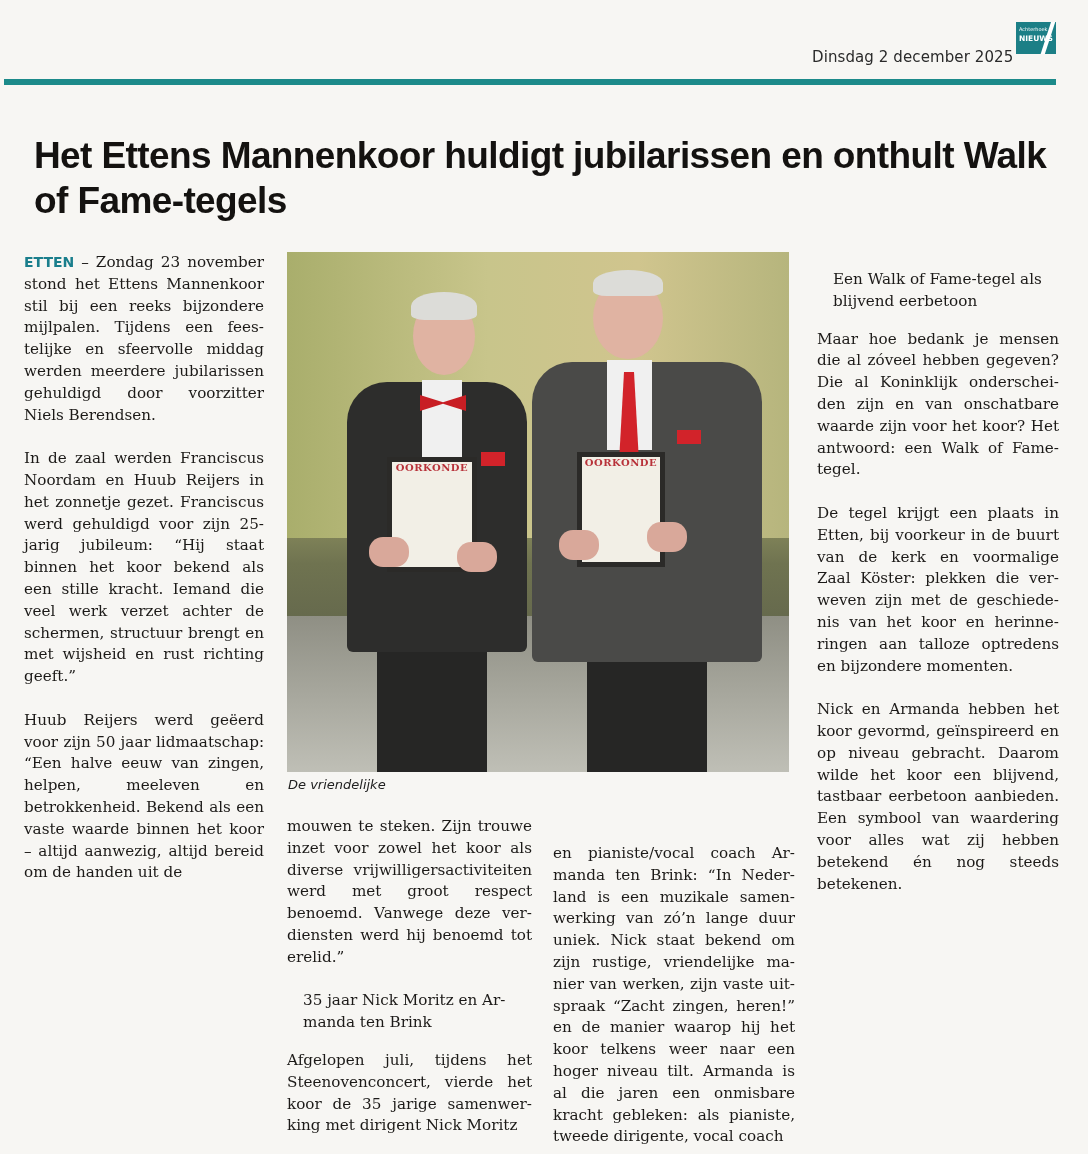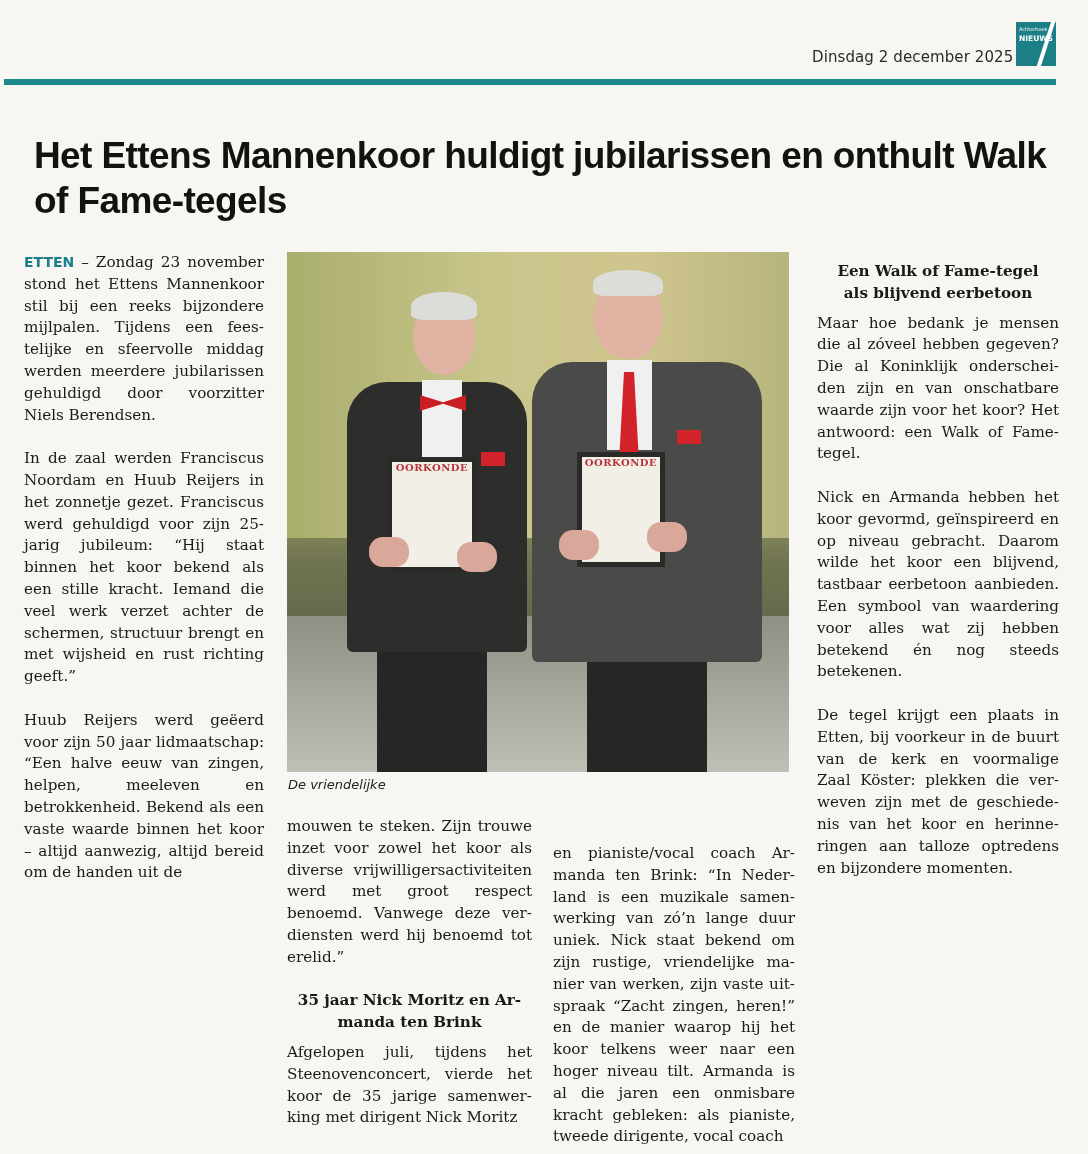--- a/index.html
+++ b/index.html
@@ -9,21 +9,21 @@
     position: relative;
     font-family: "DejaVu Serif", serif;
     color: #1c1a18;
   }
   .masthead-date {
     position: absolute; left: 812px; top: 48px;
     font-family: "DejaVu Sans", sans-serif;
     font-size: 15px; color: #2a2a2a; letter-spacing: 0.1px;
   }
   .logo {
-    position: absolute; left: 1016px; top: 22px; width: 40px; height: 44px;
+    position: absolute; left: 1016px; top: 22px; width: 40px; height: 32px;
     background: #1c7f86; color: #fff; overflow: hidden;
   }
   .logo .small {
     position: absolute; left: 3px; top: 5px;
     font-family: "DejaVu Sans", sans-serif; font-size: 5px; line-height: 5px;
   }
   .logo .big {
     position: absolute; left: 3px; top: 12px;
     font-family: "DejaVu Sans", sans-serif; font-size: 7.5px; font-weight: bold;
   }
@@ -42,21 +42,21 @@
     letter-spacing: -0.6px;
     margin-left: 10px;
   }
   .col {
     position: absolute;
     font-family: "DejaVu Serif", serif;
     font-size: 15.2px; line-height: 21.8px;
     text-align: justify; hyphens: manual;
   }
   .col p { margin: 0 0 21.8px 0; }
-  .col h3 { margin: 8px; font-size: 15.2px; line-height: 21.8px; font-weight: bold; text-align: center; }
+  .col h3 { margin: 16px; font-size: 15.2px; line-height: 21.8px; font-weight: normal; text-align: left; }
   .dateline { color: #1a7e8c; font-family: "DejaVu Sans", sans-serif; font-weight: bold; font-size: 14px; }
   .c1 { left: 24px; top: 252px; width: 240px; }
   .c2 { left: 287px; top: 816px; width: 245px; }
   .c3 { left: 553px; top: 843px; width: 242px; }
   .c4 { left: 817px; top: 253px; width: 242px; }
   .photo {
     position: absolute; left: 287px; top: 252px; width: 502px; height: 520px;
     background: linear-gradient(180deg, #c9c48a 0%, #b8b775 35%, #6f7350 60%, #4c4f44 100%);
     overflow: hidden;
   }
@@ -150,15 +150,15 @@
   <p>Afgelopen juli, tijdens het Steenovenconcert, vierde het koor de 35 jarige samenwer­king met dirigent Nick Moritz</p>
 </div>
 
 <div class="col c3">
   <p>en pianiste/vocal coach Ar­manda ten Brink: “In Neder­land is een muzikale samen­werking van zó’n lange duur uniek. Nick staat bekend om zijn rustige, vriendelijke ma­nier van werken, zijn vaste uit­spraak “Zacht zingen, heren!” en de manier waarop hij het koor telkens weer naar een hoger niveau tilt. Armanda is al die jaren een onmisbare kracht gebleken: als pianiste, tweede dirigente, vocal coach</p>
 </div>
 
 <div class="col c4">
   <h3>Een Walk of Fame-tegel als blijvend eerbetoon</h3>
   <p>Maar hoe bedank je mensen die al zóveel hebben gegeven? Die al Koninklijk onderschei­den zijn en van onschatbare waarde zijn voor het koor? Het antwoord: een Walk of Fame-tegel.</p>
+  <p>De tegel krijgt een plaats in Etten, bij voorkeur in de buurt van de kerk en voormalige Zaal Köster: plekken die ver­weven zijn met de geschiede­nis van het koor en herinne­ringen aan talloze optredens en bijzondere momenten.</p>
   <p>Nick en Armanda hebben het koor gevormd, geïnspi­reerd en op niveau gebracht. Daarom wilde het koor een blijvend, tastbaar eerbetoon aanbieden. Een symbool van waardering voor alles wat zij hebben betekend én nog steeds betekenen.</p>
-  <p>De tegel krijgt een plaats in Etten, bij voorkeur in de buurt van de kerk en voormalige Zaal Köster: plekken die ver­weven zijn met de geschiede­nis van het koor en herinne­ringen aan talloze optredens en bijzondere momenten.</p>
 </div>
 
 </body></html>

